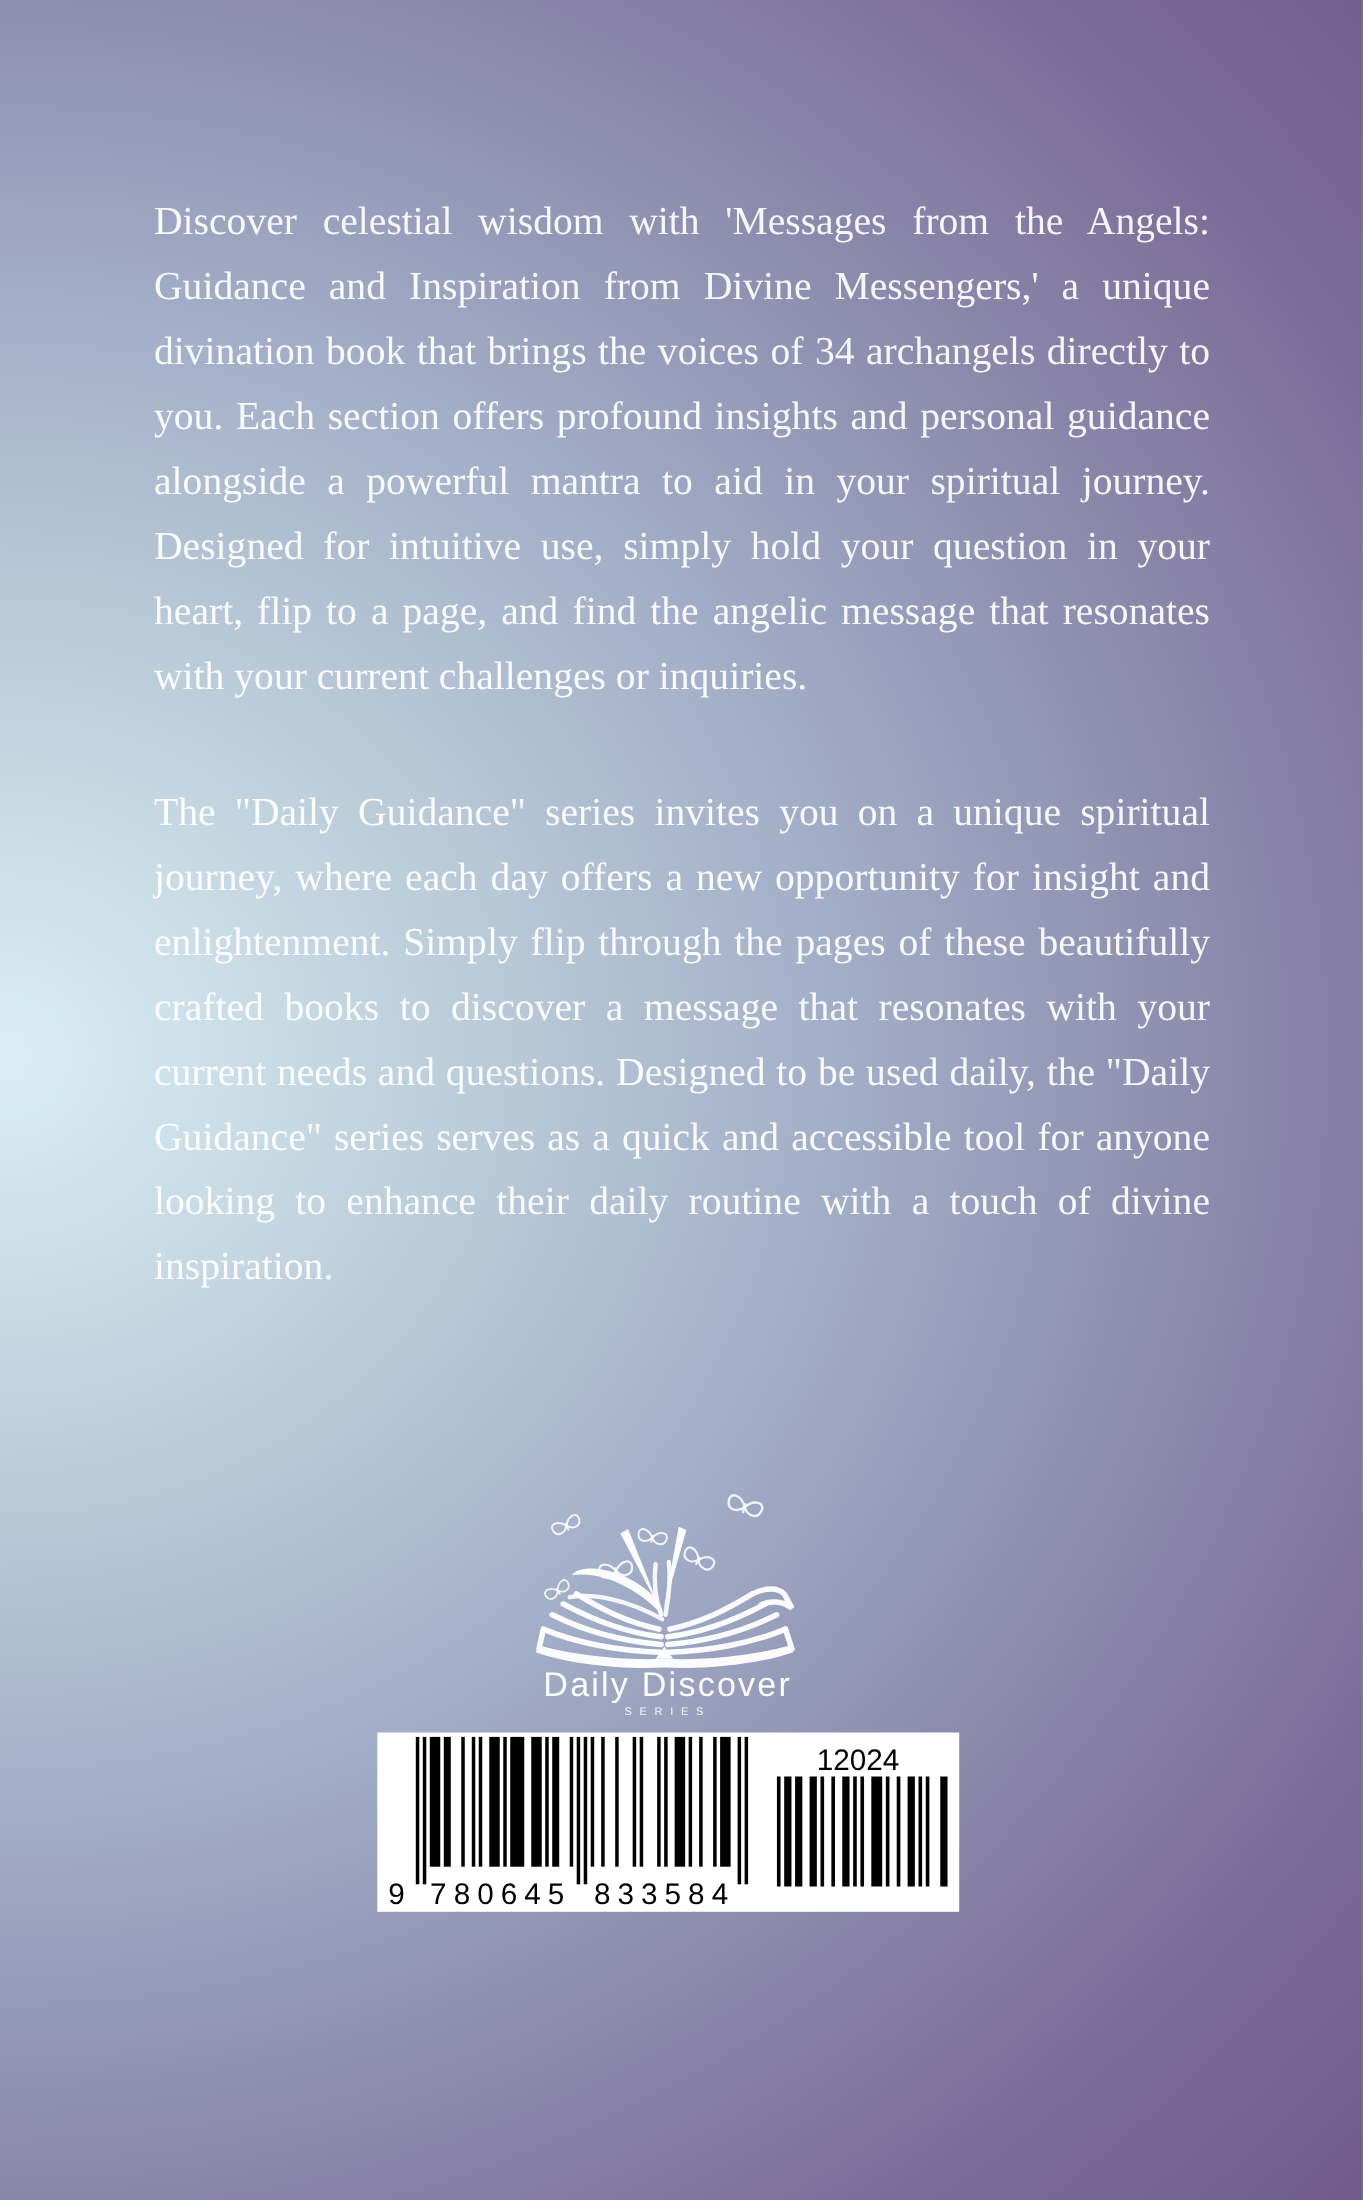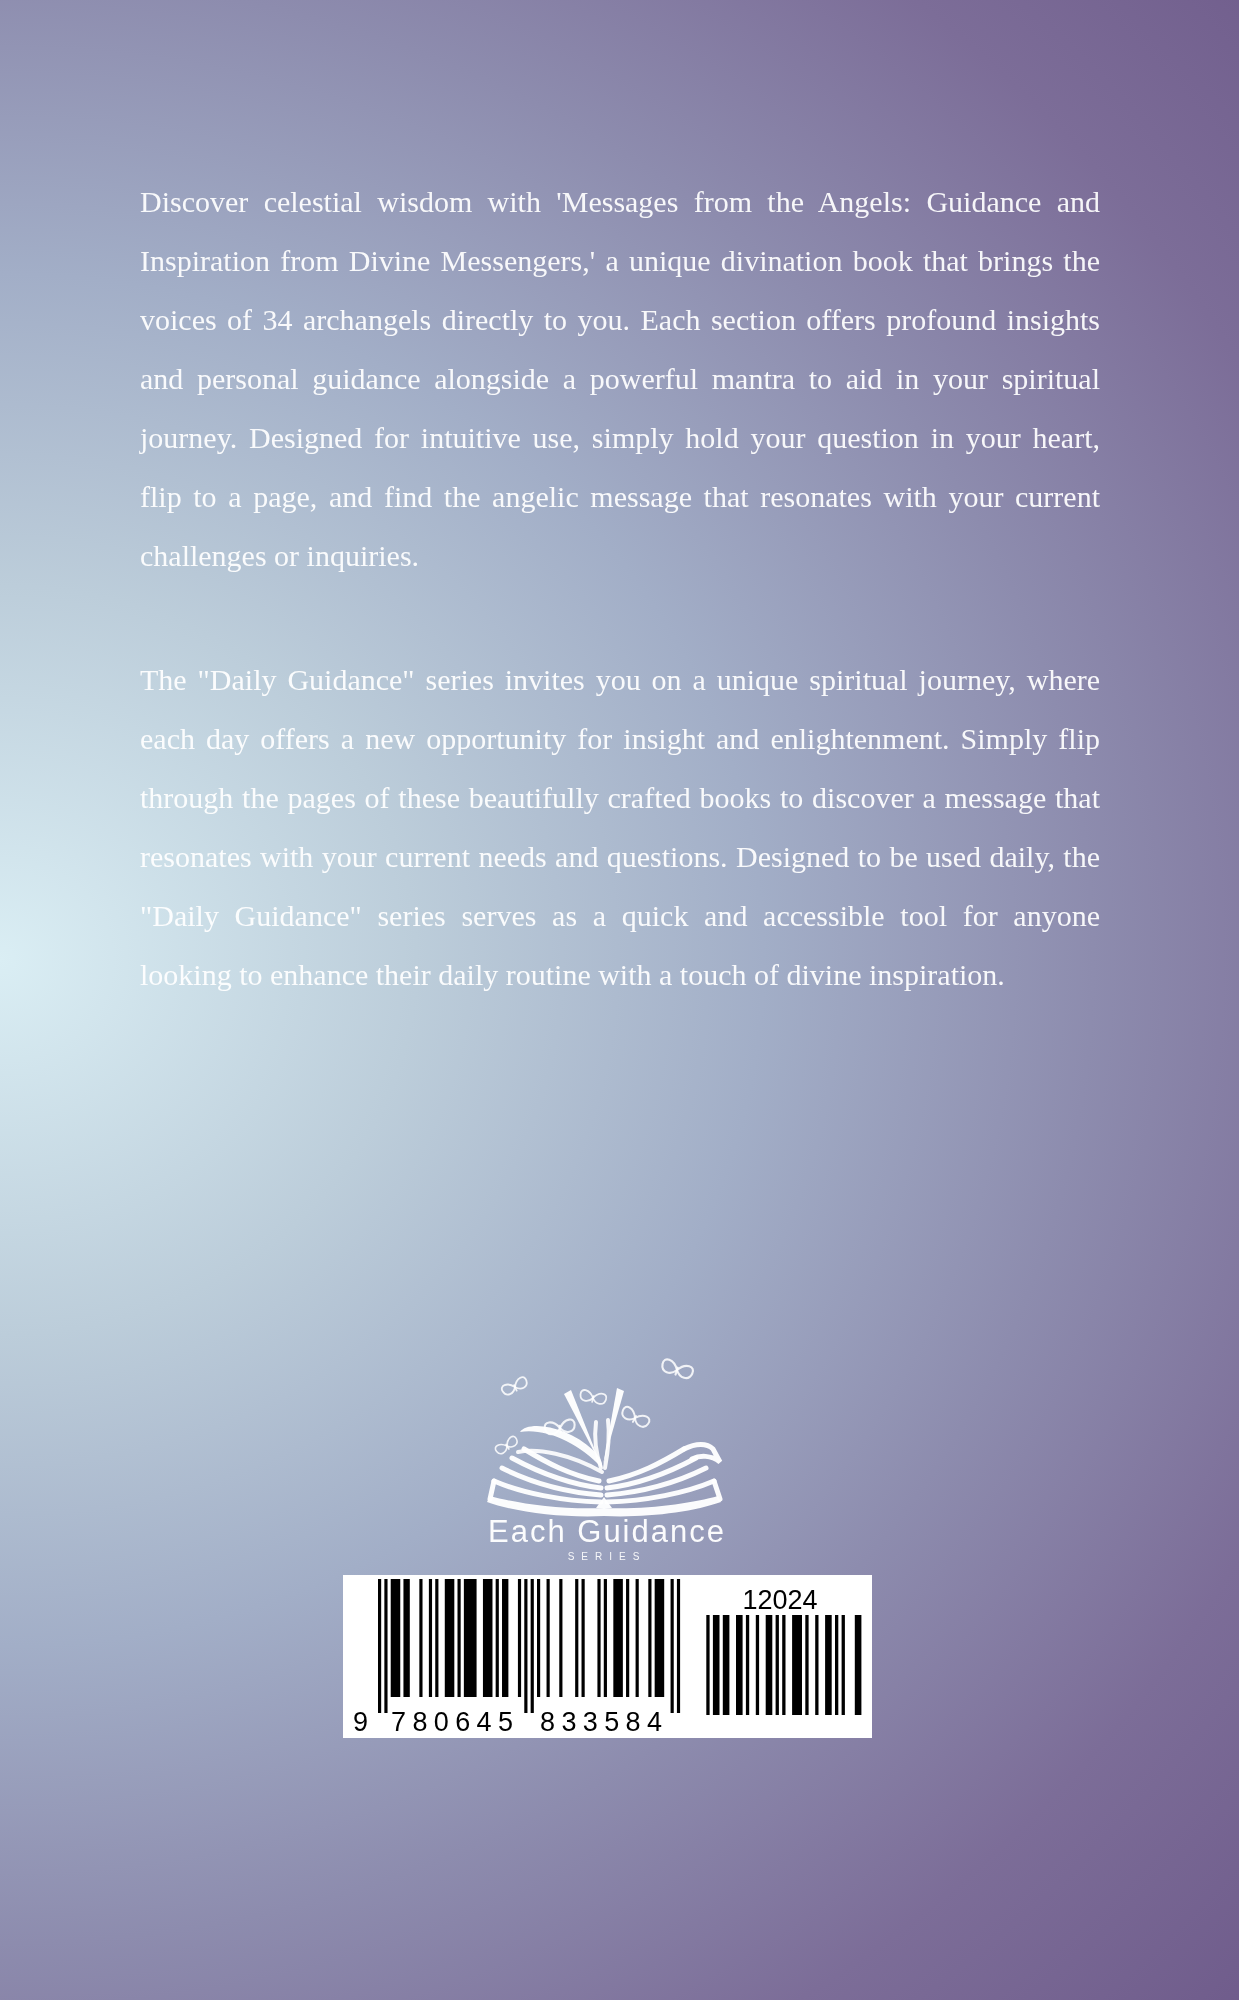--- a/index.html
+++ b/index.html
@@ -8,21 +8,21 @@
     position:relative;
     width:1239px;height:2000px;
     overflow:hidden;
     background:radial-gradient(ellipse 140% 78% at 0% 48%,
       #daeef4 0%, #bccdda 24%, #a2aec7 44%, #8d8cae 63%, #7c6d98 81%, #6e5a8a 100%);
     font-family:"Liberation Sans", sans-serif;
   }
   .blurb{
     position:absolute;left:140px;top:172px;width:960px;
     font-family:"Liberation Serif", serif;
-    font-size:30px;line-height:59px;
+    font-size:36px;line-height:59px;
     color:rgba(255,255,255,.93);
     text-align:justify;
   }
   .blurb p{margin:0;}
   .blurb p + p{margin-top:65px;}
 
   .logo-art{position:absolute;left:450px;top:1350px;width:380px;height:230px;}
   .series-name{
     position:absolute;left:377px;top:1514px;width:460px;
     text-align:center;font-size:31px;letter-spacing:2px;
@@ -83,21 +83,21 @@
   </g>
 
   <use href="#bf" transform="translate(65,37) rotate(-25)"></use>
   <use href="#bf" transform="translate(143,48) rotate(12)"></use>
   <use href="#bf" transform="translate(185,68) rotate(28) scale(1.1)"></use>
   <use href="#bf" transform="translate(110,78) rotate(-8) scale(1.15)"></use>
   <use href="#bf" transform="translate(57,96) rotate(-32) scale(0.9)"></use>
   <use href="#bf" transform="translate(227,20) rotate(18) scale(1.2)"></use>
 </svg>
 
-<div class="series-name">Each Guidance</div>
+<div class="series-name">Daily Discover</div>
 <div class="series-label">SERIES</div>
 
 <div class="barcode-panel">
   <svg id="barcode-svg" viewBox="0 0 529 163" width="529" height="163">
     <g id="bars-main">
         <rect x="35.00" y="4" width="3.18" height="134" fill="#000000"></rect>
         <rect x="41.36" y="4" width="3.18" height="134" fill="#000000"></rect>
         <rect x="47.72" y="4" width="9.54" height="118" fill="#000000"></rect>
         <rect x="60.44" y="4" width="6.36" height="118" fill="#000000"></rect>
         <rect x="76.34" y="4" width="3.18" height="118" fill="#000000"></rect>

